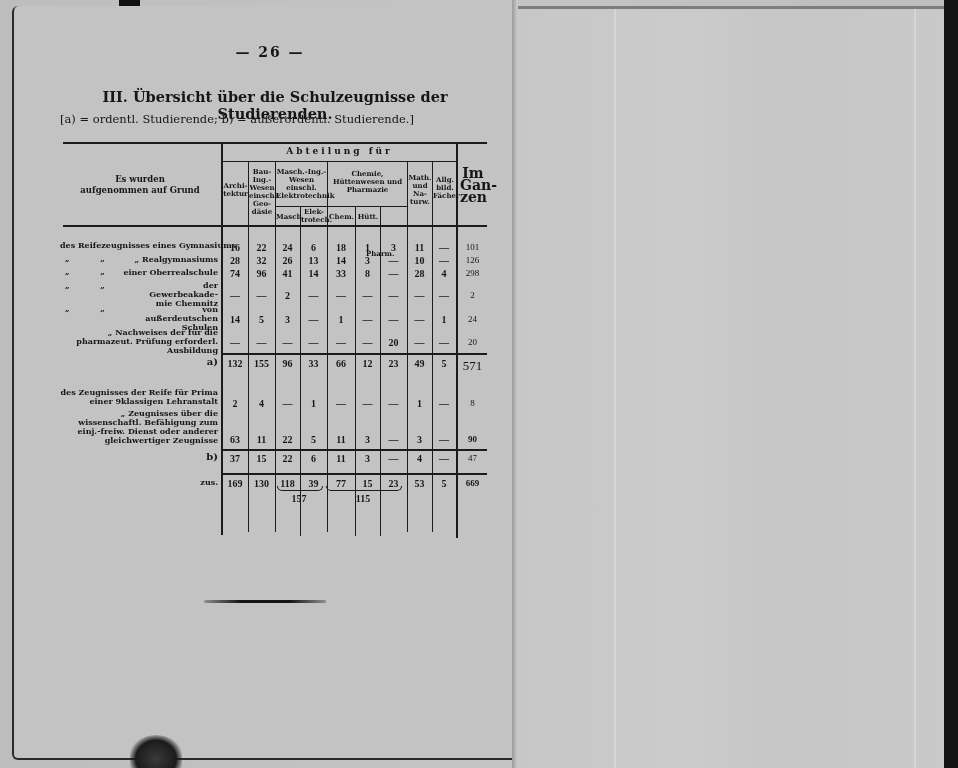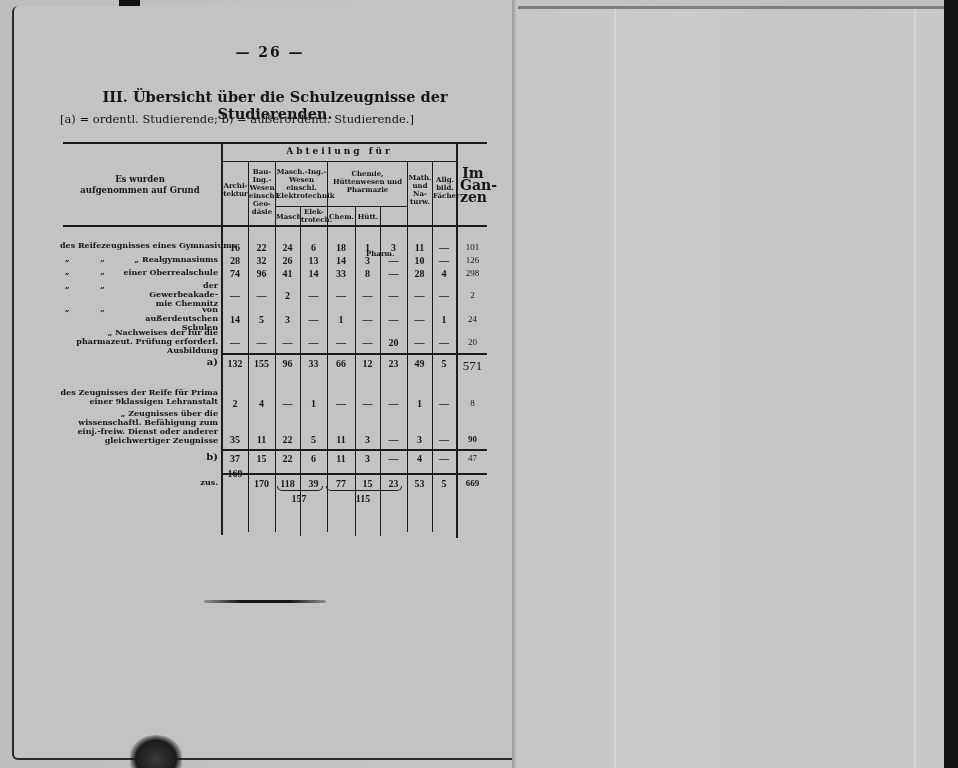--- a/index.html
+++ b/index.html
@@ -189,42 +189,42 @@
     <div class="cell" style="left: 222px; top: 398px; width: 26px;">2</div>
     <div class="cell" style="left: 248px; top: 398px; width: 27px;">4</div>
     <div class="cell" style="left: 275px; top: 398px; width: 25px;">—</div>
     <div class="cell" style="left: 300px; top: 398px; width: 27px;">1</div>
     <div class="cell" style="left: 327px; top: 398px; width: 28px;">—</div>
     <div class="cell" style="left: 355px; top: 398px; width: 25px;">—</div>
     <div class="cell" style="left: 380px; top: 398px; width: 27px;">—</div>
     <div class="cell" style="left: 407px; top: 398px; width: 25px;">1</div>
     <div class="cell" style="left: 432px; top: 398px; width: 24px;">—</div>
     <div class="cell" style="left: 458px; top: 398px; width: 29px; font-weight: normal; font-size: 9px;">8</div>
-    <div class="cell" style="left: 222px; top: 434px; width: 26px;">35</div>
+    <div class="cell" style="left: 222px; top: 434px; width: 26px;">63</div>
     <div class="cell" style="left: 248px; top: 434px; width: 27px;">11</div>
     <div class="cell" style="left: 275px; top: 434px; width: 25px;">22</div>
     <div class="cell" style="left: 300px; top: 434px; width: 27px;">5</div>
     <div class="cell" style="left: 327px; top: 434px; width: 28px;">11</div>
     <div class="cell" style="left: 355px; top: 434px; width: 25px;">3</div>
     <div class="cell" style="left: 380px; top: 434px; width: 27px;">—</div>
     <div class="cell" style="left: 407px; top: 434px; width: 25px;">3</div>
     <div class="cell" style="left: 432px; top: 434px; width: 24px;">—</div>
     <div class="cell" style="left: 458px; top: 434px; width: 29px; font-weight: bold; font-size: 9px;">90</div>
     <div class="cell" style="left: 222px; top: 453px; width: 26px;">37</div>
     <div class="cell" style="left: 248px; top: 453px; width: 27px;">15</div>
     <div class="cell" style="left: 275px; top: 453px; width: 25px;">22</div>
     <div class="cell" style="left: 300px; top: 453px; width: 27px;">6</div>
     <div class="cell" style="left: 327px; top: 453px; width: 28px;">11</div>
     <div class="cell" style="left: 355px; top: 453px; width: 25px;">3</div>
     <div class="cell" style="left: 380px; top: 453px; width: 27px;">—</div>
     <div class="cell" style="left: 407px; top: 453px; width: 25px;">4</div>
     <div class="cell" style="left: 432px; top: 453px; width: 24px;">—</div>
     <div class="cell" style="left: 458px; top: 453px; width: 29px; font-weight: normal; font-size: 9px;">47</div>
-    <div class="cell" style="left: 222px; top: 468px; width: 26px;">169</div>
-    <div class="cell" style="left: 248px; top: 478px; width: 27px;">170</div>
+    <div class="cell" style="left: 222px; top: 478px; width: 26px;">169</div>
+    <div class="cell" style="left: 248px; top: 478px; width: 27px;">130</div>
     <div class="cell" style="left: 275px; top: 478px; width: 25px;">118</div>
     <div class="cell" style="left: 300px; top: 478px; width: 27px;">39</div>
     <div class="cell" style="left: 327px; top: 478px; width: 28px;">77</div>
     <div class="cell" style="left: 355px; top: 478px; width: 25px;">15</div>
     <div class="cell" style="left: 380px; top: 478px; width: 27px;">23</div>
     <div class="cell" style="left: 407px; top: 478px; width: 25px;">53</div>
     <div class="cell" style="left: 432px; top: 478px; width: 24px;">5</div>
     <div class="cell" style="left: 458px; top: 478px; width: 29px; font-weight: bold; font-size: 9px;">669</div>
   </div>
 

